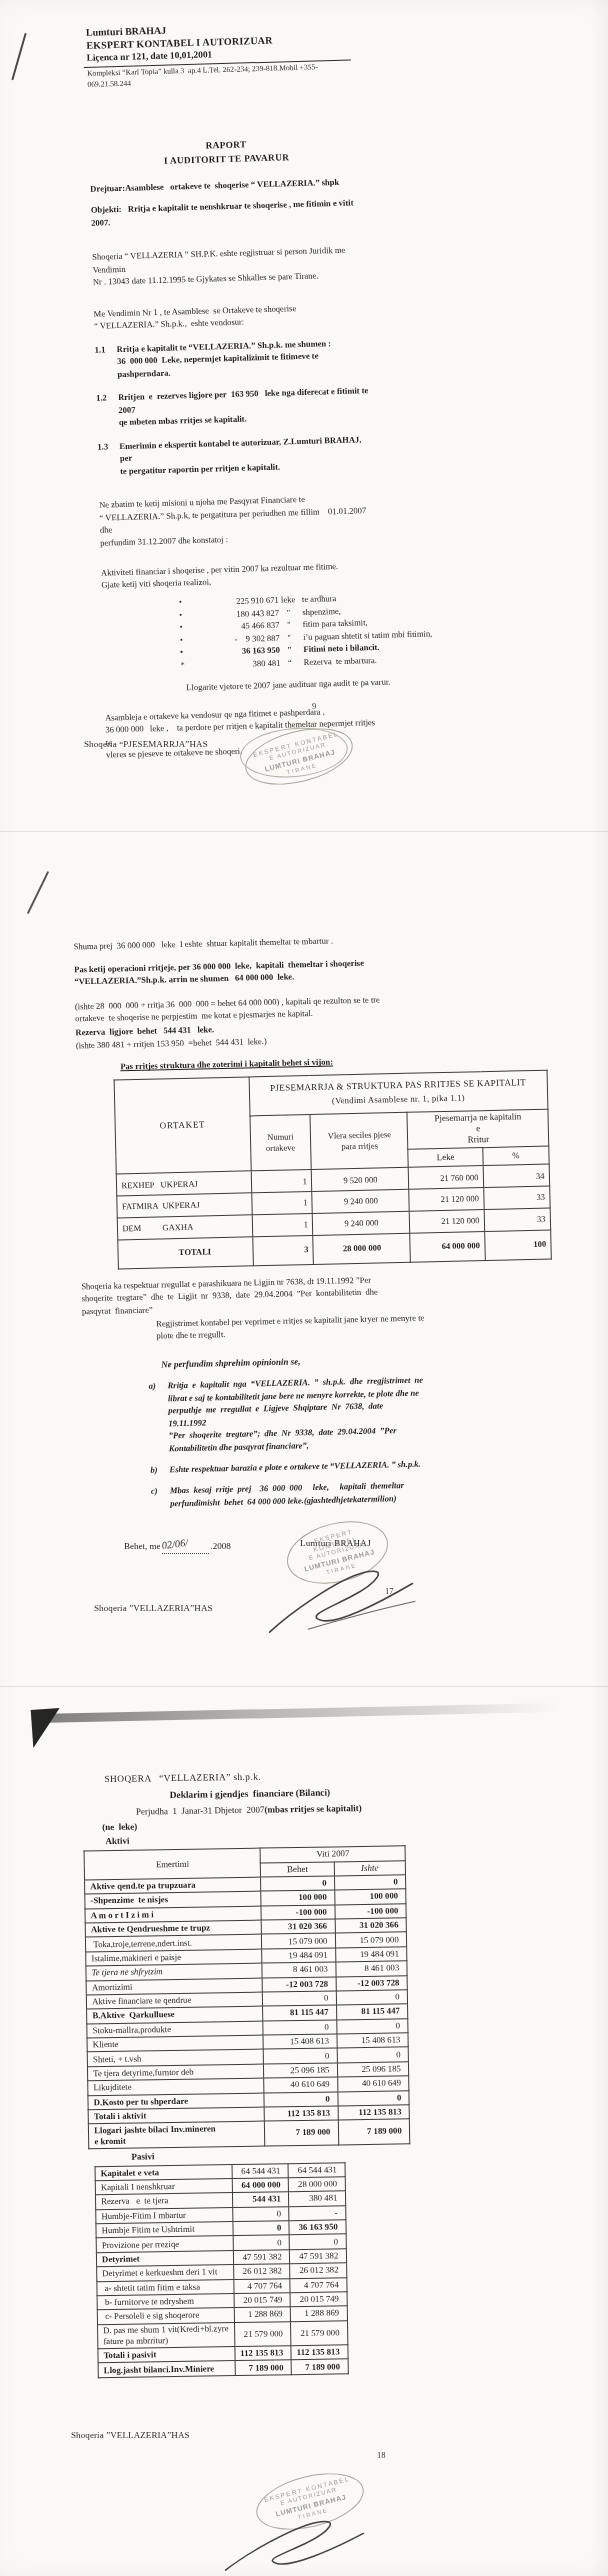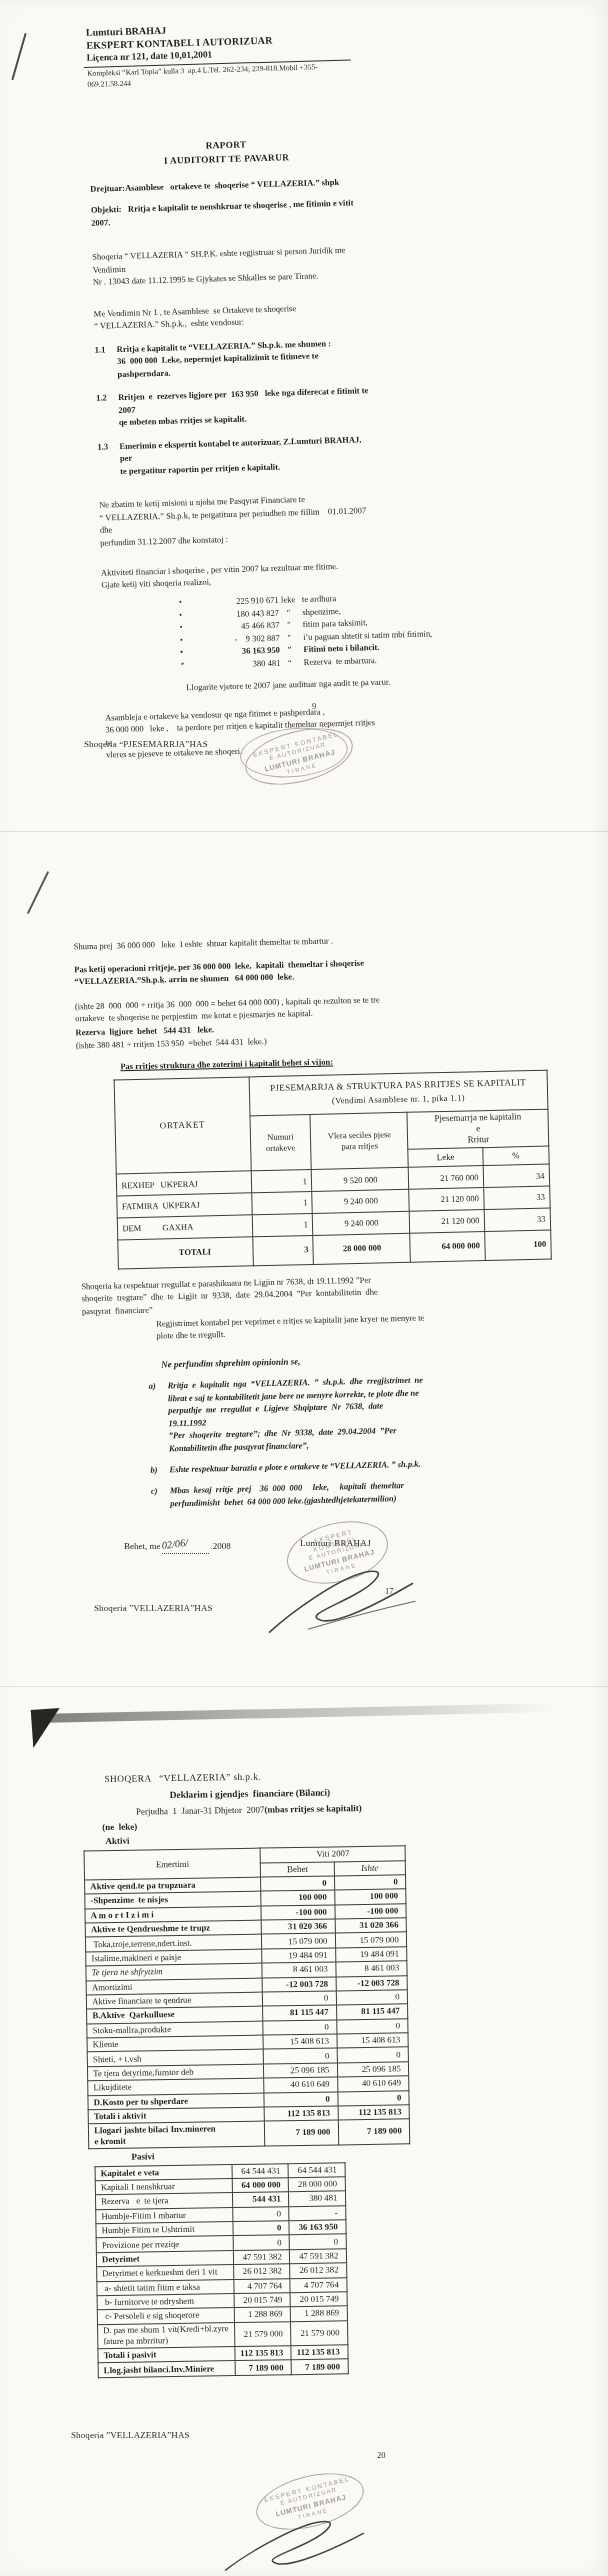--- a/index.html
+++ b/index.html
@@ -529,21 +529,21 @@
             <tr class="b">
               <td class="lbl pre">Llog.jasht bilanci.Inv.Miniere</td>
               <td class="val">7 189 000</td>
               <td class="val">7 189 000</td>
             </tr>
           </tbody>
       </table>
     </div>
 
     <div class="footer-has" style="left:71px;top:742px;">Shoqeria ”VELLAZERIA”HAS</div>
-    <div class="pagenum" style="left:377px;top:762px;">20</div>
+    <div class="pagenum" style="left:377px;top:762px;">18</div>
     <div class="stamp" style="left:255px;top:789px;width:110px;">
       <div class="oval">
         <div class="st-l1">EKSPERT KONTABEL</div>
         <div class="st-l2">E AUTORIZUAR</div>
         <div class="st-l3">LUMTURI BRAHAJ</div>
         <div class="st-l4">TIRANE</div>
       </div>
     </div>
     <svg class="sig" style="left:221px;top:823px;" width="147" height="66" viewBox="0 0 200 90">
       <path d="M6 82 C 34 60, 96 24, 130 17 C 164 10, 148 30, 114 46 C 82 61, 58 68, 76 73 C 96 78, 148 56, 194 32" stroke="#44433f" stroke-width="2" fill="none" stroke-linecap="round"></path>

